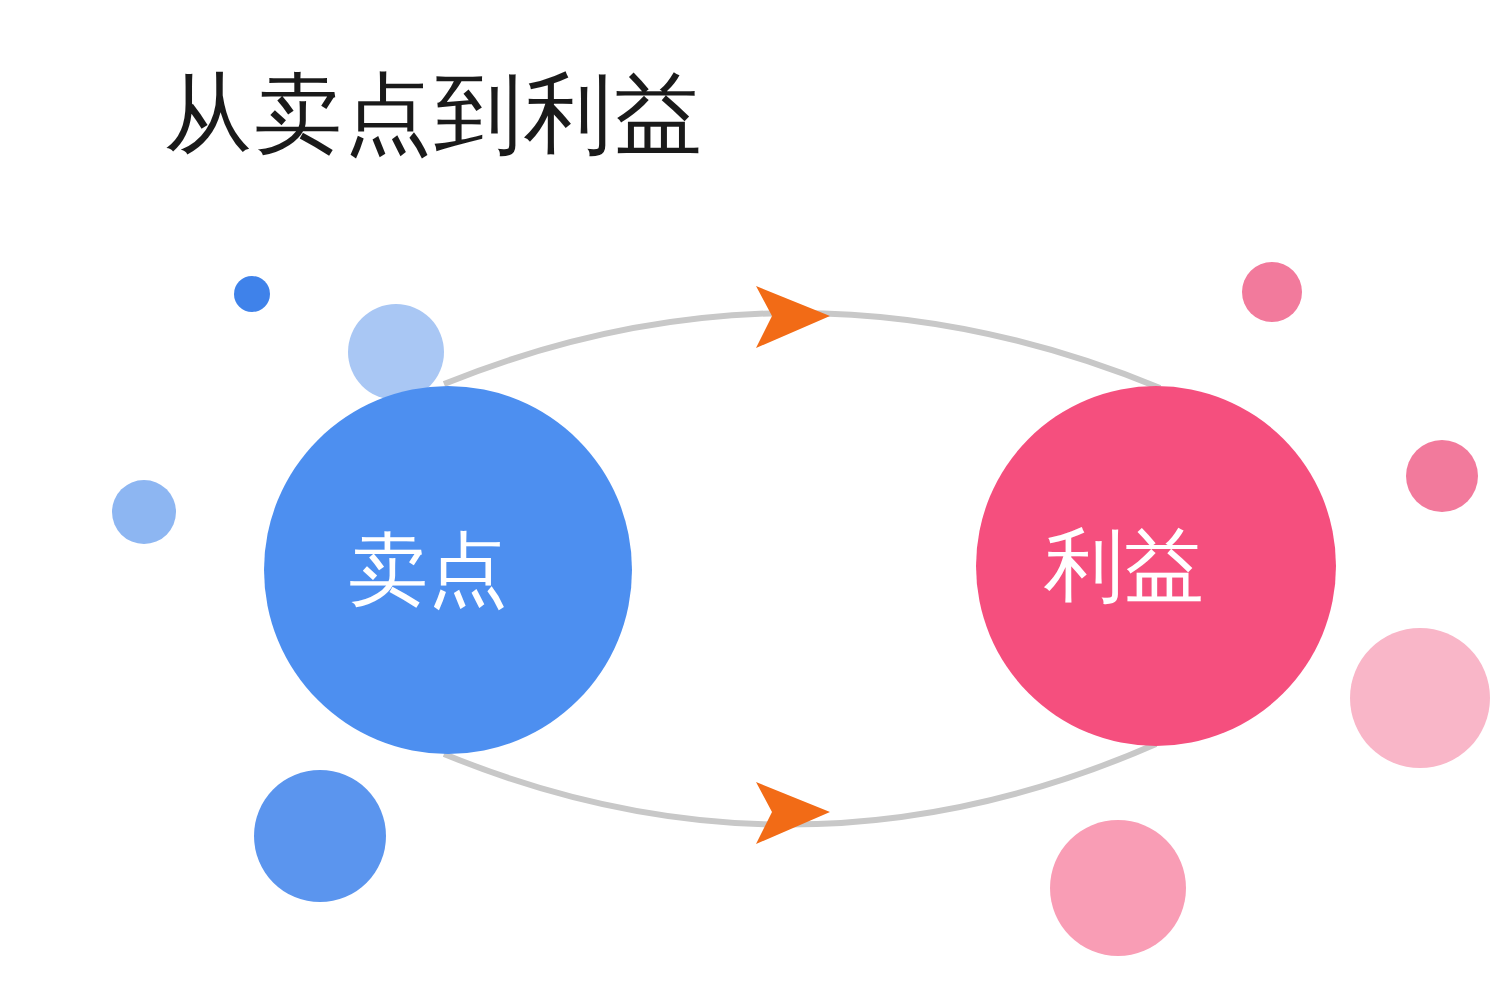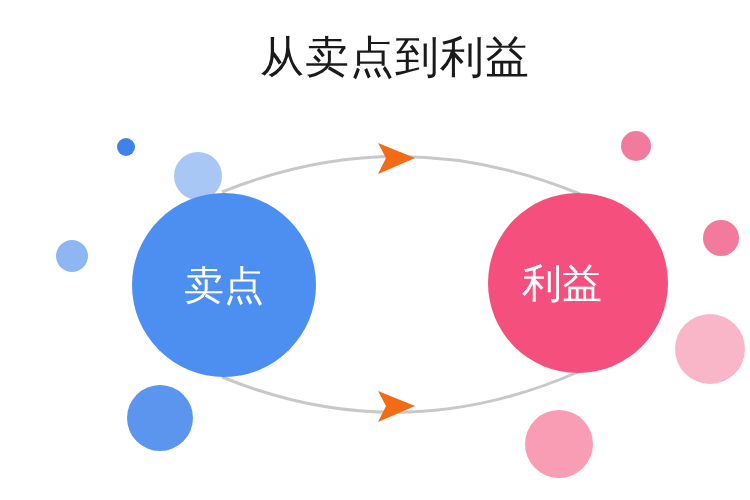--- a/index.html
+++ b/index.html
@@ -1,17 +1,17 @@
 <!DOCTYPE html>
 <html><head>
   <meta charset="utf-8">
   <style>
     html, body { margin: 0; padding: 0; }
     body { width: 750px; height: 500px; background: #ffffff; position: relative; overflow: hidden; font-family: "DejaVu Sans", sans-serif; }
-    .title { position: absolute; left: 0; top: 28px; width: 100%; padding-left: 40px; box-sizing: border-box; text-align: center; font-family: "DejaVu Serif", serif; font-size: 44px; color: #1a1a1a; letter-spacing: 1px; }
+    .title { position: absolute; left: 0; top: 28px; width: 100%; padding-left: 82px; box-sizing: border-box; text-align: left; font-family: "DejaVu Serif", serif; font-size: 44px; color: #1a1a1a; letter-spacing: 1px; }
     svg.canvas { position: absolute; left: 0; top: 0; }
     .label { position: absolute; color: #ffffff; font-size: 40px; text-align: center; transform: translate(-50%, -50%); white-space: nowrap; }
   </style>
 </head>
 <body>
 
 <div class="title">从卖点到利益</div>
 
 <svg class="canvas" width="750" height="500" viewBox="0 0 750 500">
 
@@ -28,14 +28,14 @@
   <circle cx="710" cy="349" r="35" fill="#f9b6c8"></circle>
   <circle cx="559" cy="444" r="34" fill="#f99db5"></circle>
 
   <circle cx="224" cy="285" r="92" fill="#4d8ff0"></circle>
   <circle cx="578" cy="283" r="90" fill="#f54f7e"></circle>
 
   <polygon points="378,143 415,158 378,174 386,158" fill="#f26b16"></polygon>
   <polygon points="378,391 415,406 378,422 386,406" fill="#f26b16"></polygon>
 </svg>
 
-<div class="label" style="left:224px; top:285px;">卖点</div>
+<div class="label" style="left:214px; top:285px;">卖点</div>
 <div class="label" style="left:562px; top:283px;">利益</div>
 
 </body></html>

